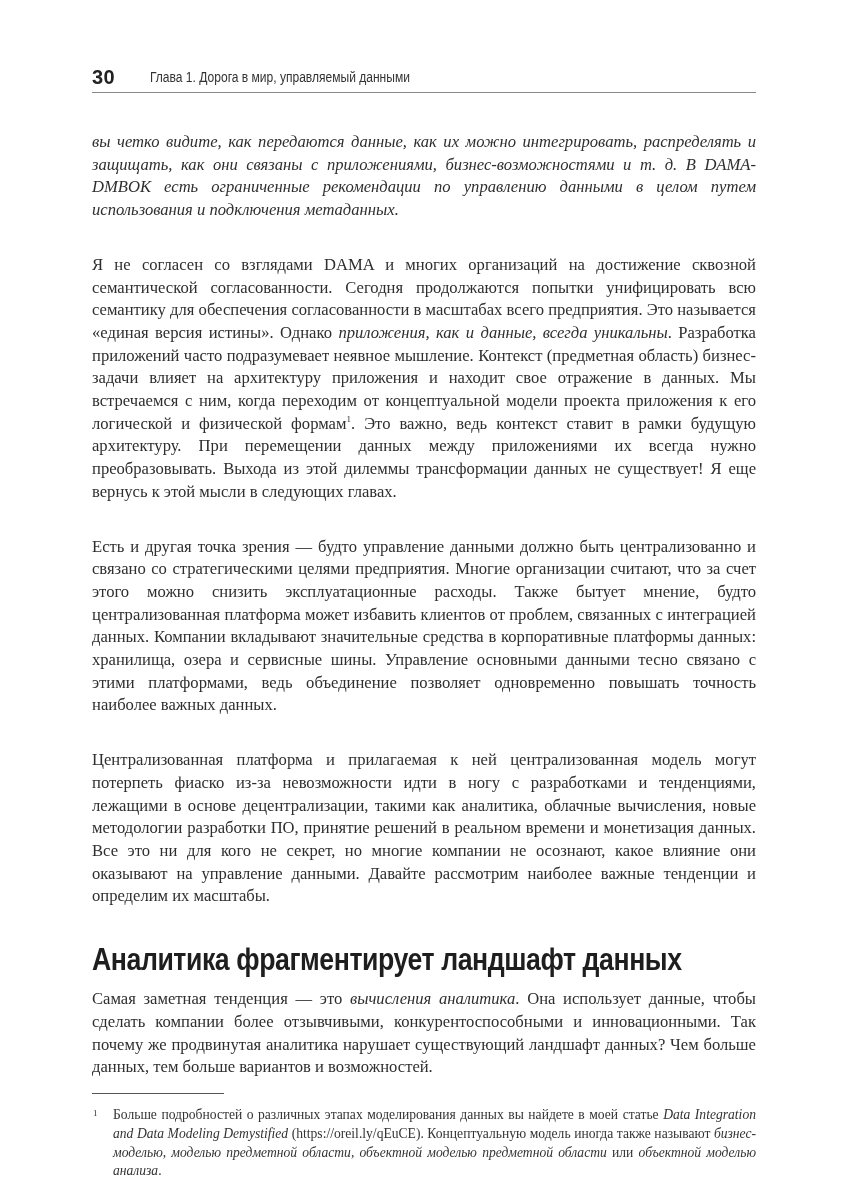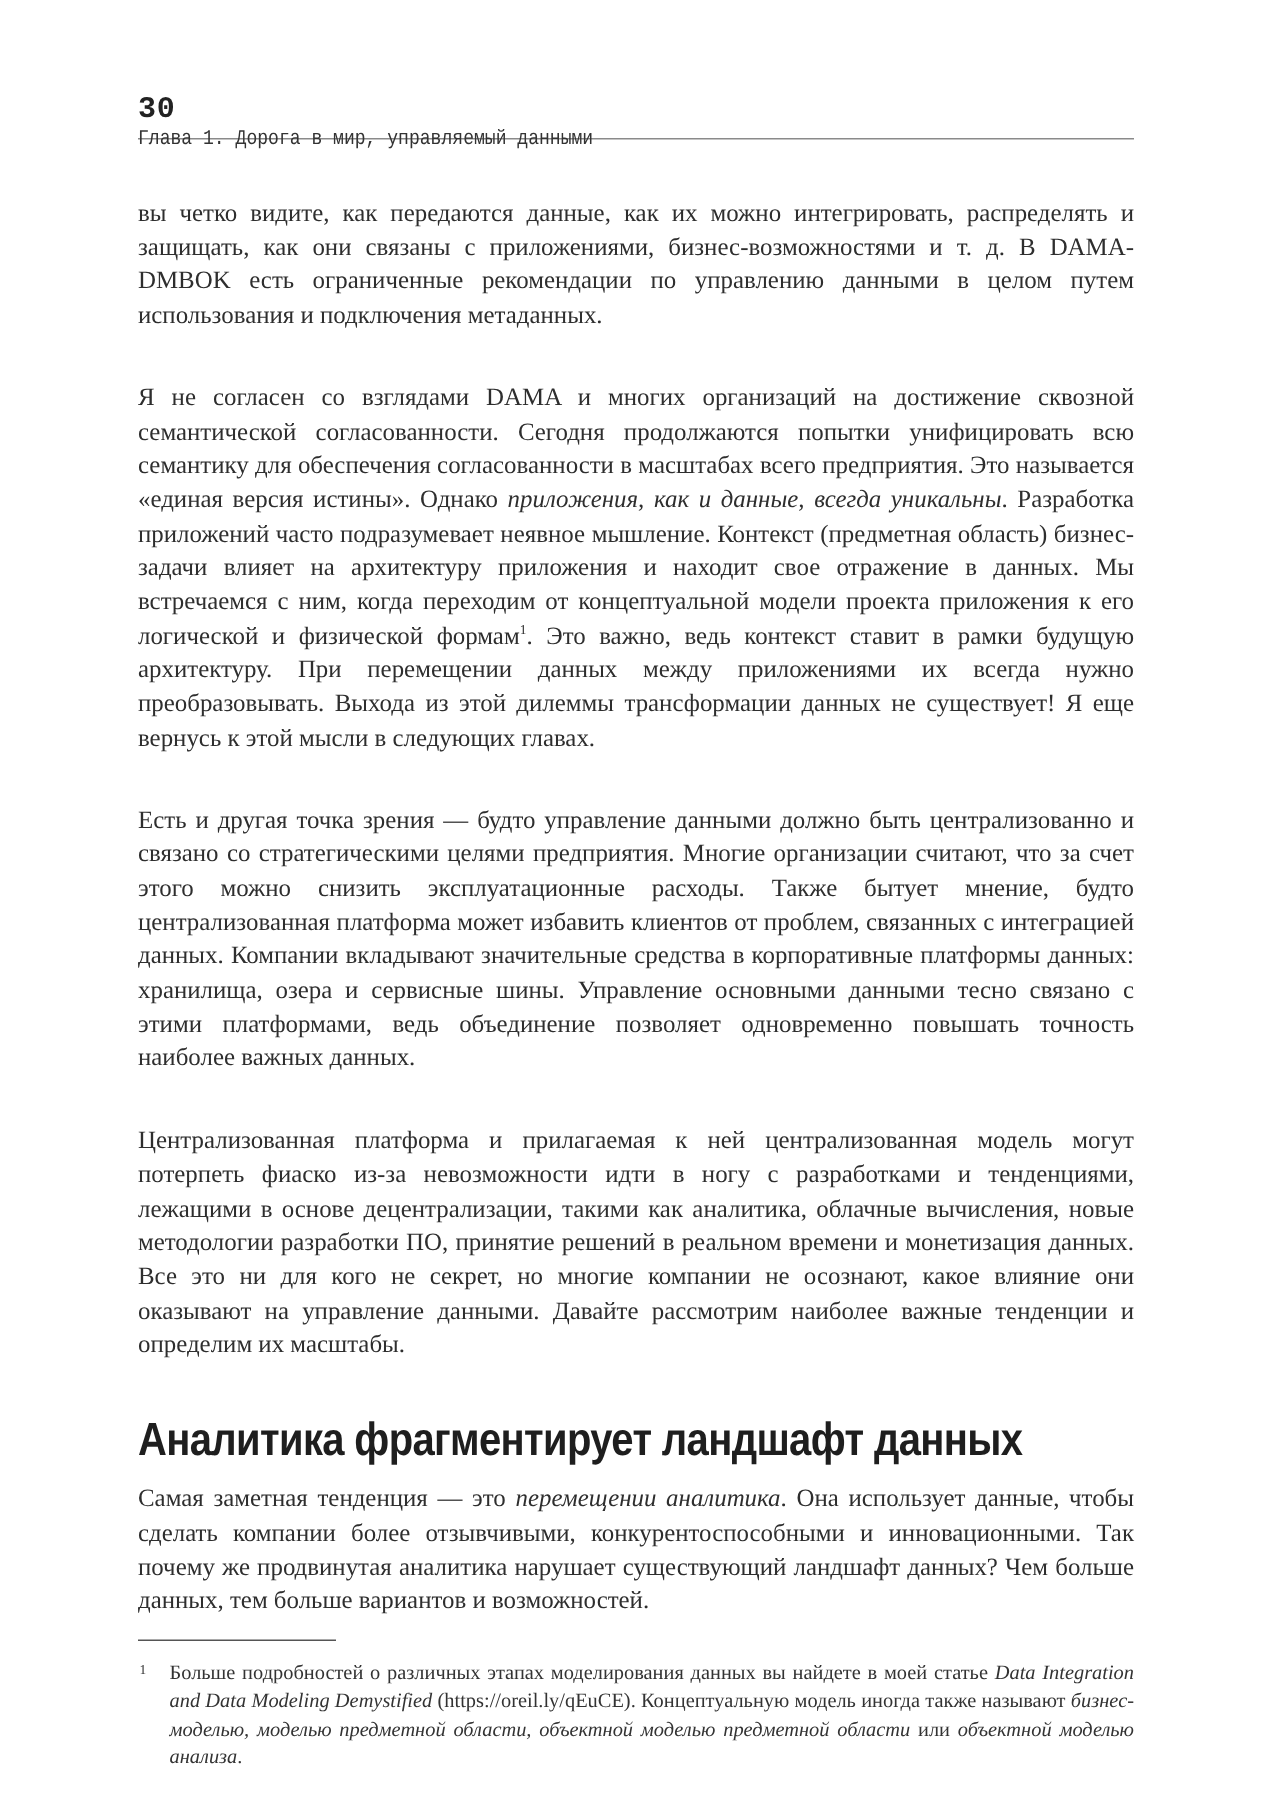--- a/index.html
+++ b/index.html
@@ -15,25 +15,24 @@
       color: #2b2b2b;
     }
     .page {
       position: absolute;
       left: 92px;
       top: 62px;
       width: 664px;
     }
     .running-head {
       display: flex;
-      align-items: flex-start;
+      align-items: center;
       height: 30px;
       border-bottom: 1.5px solid #8a8a8a;
-      font-family: Liberation Mono, monospace;
-      flex-direction: column;
+      font-family: Liberation Sans, sans-serif;
     }
     .page-number {
       font-weight: bold;
       font-size: 20px;
       color: #222;
       width: 58px;
       letter-spacing: 0.5px;
     }
     .chapter-title {
       font-size: 14px;
@@ -44,21 +43,21 @@
     }
     .body-text {
       font-family: "Liberation Serif", serif;
       font-size: 16.6px;
       line-height: 22.7px;
       text-align: justify;
       hyphens: manual;
       color: #2e2e2e;
       margin: 0;
     }
-    .para1 { margin-top: 38px; }
+    .para1 { margin-top: 38px; font-style: italic; }
     .para { margin-top: 32px; }
     .para-first { margin-top: 0; }
     sup {
       font-size: 9px;
       line-height: 0;
       vertical-align: super;
     }
     em { font-style: italic; }
     .section-heading {
       font-family: "Liberation Sans", sans-serif;
@@ -107,21 +106,21 @@
     <span class="chapter-title">Глава 1. Дорога в мир, управляемый данными</span>
   </div>
 
   <p class="body-text para1">вы четко видите, как передаются данные, как их можно интегрировать, распреде­лять и защищать, как они связаны с приложениями, бизнес-возможностями и т. д. В DAMA-DMBOK есть ограниченные рекомендации по управлению данными в целом путем использования и подключения метаданных.</p>
   <p class="body-text para">Я не согласен со взглядами DAMA и многих организаций на достижение сквозной семантической согласованности. Сегодня продолжаются попытки унифицировать всю семантику для обеспечения согласованности в масштабах всего предприятия. Это называется «единая версия истины». Однако <em>приложения, как и данные, всег­да уникальны</em>. Разработка приложений часто подразумевает неявное мышление. Контекст (предметная область) бизнес-задачи влияет на архитектуру приложения и находит свое отражение в данных. Мы встречаемся с ним, когда переходим от концептуальной модели проекта приложения к его логической и физической формам<sup>1</sup>. Это важно, ведь контекст ставит в рамки будущую архитектуру. При перемещении данных между приложениями их всегда нужно преобразовывать. Выхода из этой дилеммы трансформации данных не существует! Я еще вернусь к этой мысли в следующих главах.</p>
   <p class="body-text para">Есть и другая точка зрения — будто управление данными должно быть централи­зованно и связано со стратегическими целями предприятия. Многие организации считают, что за счет этого можно снизить эксплуатационные расходы. Также бытует мнение, будто централизованная платформа может избавить клиентов от проблем, связанных с интеграцией данных. Компании вкладывают значительные средства в корпоративные платформы данных: хранилища, озера и сервисные шины. Управ­ление основными данными тесно связано с этими платформами, ведь объединение позволяет одновременно повышать точность наиболее важных данных.</p>
   <p class="body-text para">Централизованная платформа и прилагаемая к ней централизованная модель могут потерпеть фиаско из-за невозможности идти в ногу с разработками и тен­денциями, лежащими в основе децентрализации, такими как аналитика, облачные вычисления, новые методологии разработки ПО, принятие решений в реальном времени и монетизация данных. Все это ни для кого не секрет, но многие компании не осознают, какое влияние они оказывают на управление данными. Давайте рас­смотрим наиболее важные тенденции и определим их масштабы.</p>
 
   <h2 class="section-heading">Аналитика фрагментирует ландшафт данных</h2>
 
-  <p class="body-text para-first">Самая заметная тенденция — это <em>перемещении аналитика</em>. Она использует данные, чтобы сделать компании более отзывчивыми, конкурентоспособными и инно­вационными. Так почему же продвинутая аналитика нарушает существующий ландшафт данных? Чем больше данных, тем больше вариантов и возможностей.</p>
+  <p class="body-text para-first">Самая заметная тенденция — это <em>вычисления аналитика</em>. Она использует данные, чтобы сделать компании более отзывчивыми, конкурентоспособными и инно­вационными. Так почему же продвинутая аналитика нарушает существующий ландшафт данных? Чем больше данных, тем больше вариантов и возможностей.</p>
 
   <div class="footnote-rule"></div>
 
   <div class="footnote">
     <span class="footnote-mark">1</span>
     <span class="footnote-text">Больше подробностей о различных этапах моделирования данных вы найдете в моей статье <em>Data Integration and Data Modeling Demystified</em> (https://oreil.ly/qEuCE). Концептуальную мо­дель иногда также называют <em>бизнес-моделью, моделью предметной области, объектной моделью предметной области</em> или <em>объектной моделью анализа</em>.</span>
   </div>
 
 </div>
 

